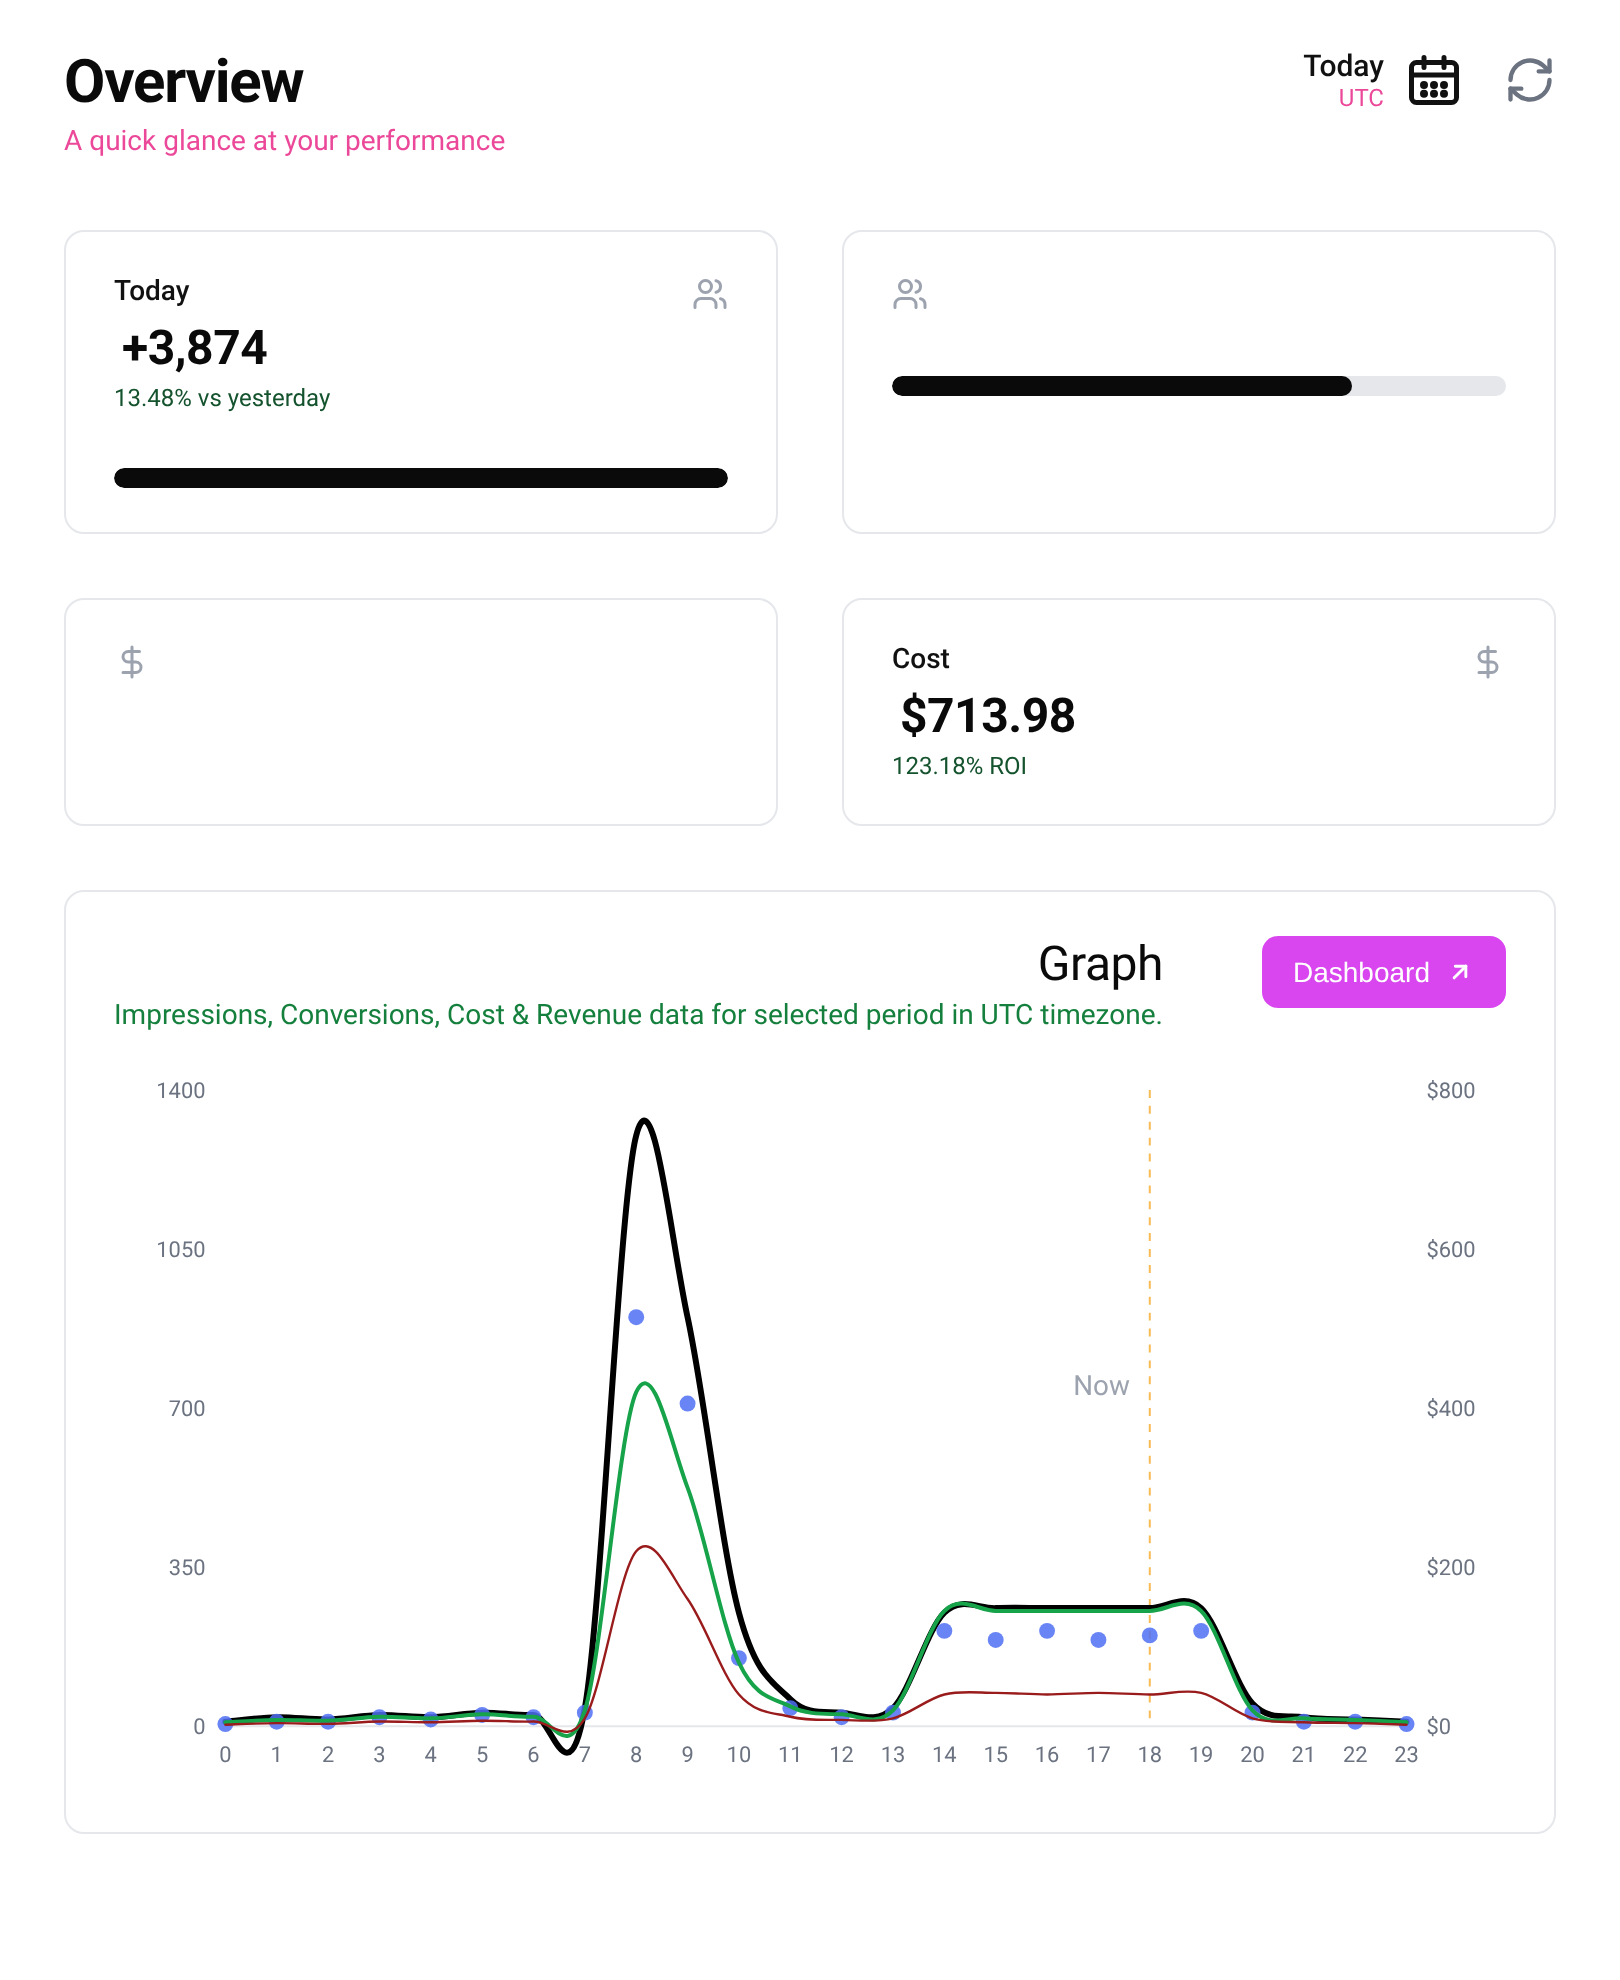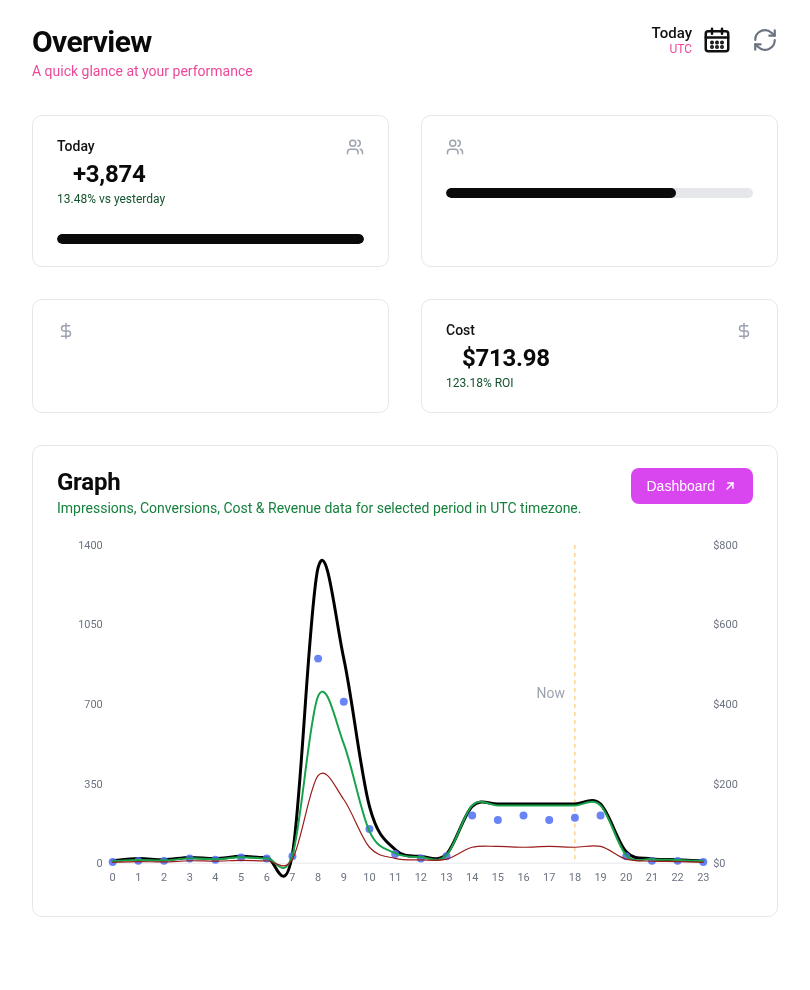--- a/index.html
+++ b/index.html
@@ -78,21 +78,21 @@
   }
   .card-title {
     font-size: 14px;
     font-weight: 500;
     color: #111;
     margin: 0 0 6px 0;
   }
   .card-value {
     font-size: 24px;
     font-weight: 700;
-    margin: 0 0 4px 16px;
+    margin: 0 0 4px 4px;
     letter-spacing: -0.01em;
   }
   .card-sub {
     font-size: 12px;
     color: #14532d;
     margin: 0;
   }
   .card-icon {
     color: #9ca3af;
   }
@@ -116,23 +116,24 @@
     background: #fff;
   }
   .graph-head {
     display: flex;
     justify-content: space-between;
     align-items: flex-start;
     margin-bottom: 18px;
   }
   .graph-head h2 {
     font-size: 24px;
-    font-weight: 700;
+    font-weight: 400;
     margin: 0 0 4px 0;
     letter-spacing: -0.01em;
+    text-align: right;
   }
   .graph-head p {
     font-size: 14px;
     color: #15803d;
     margin: 0;
   }
   .dash-btn {
     background: #d946ef;
     color: #fff;
     border-radius: 8px;

